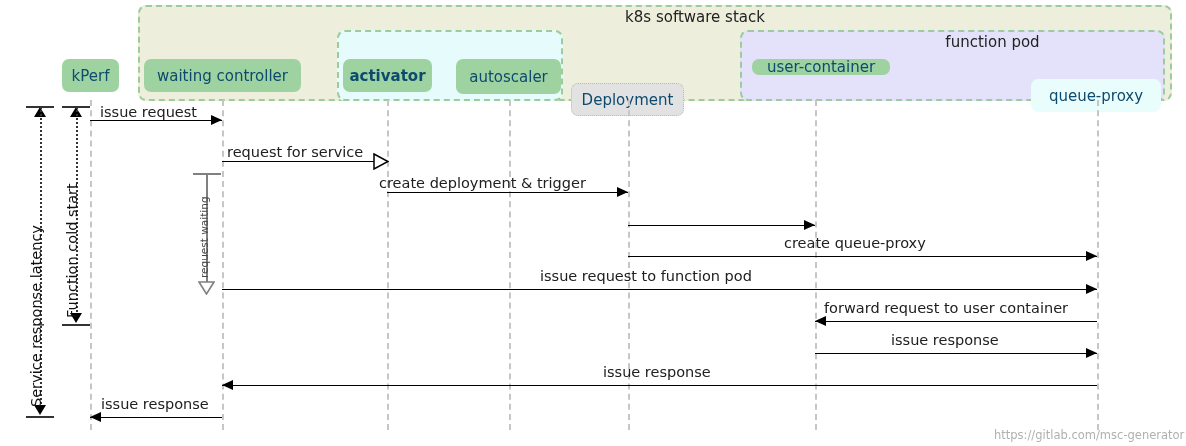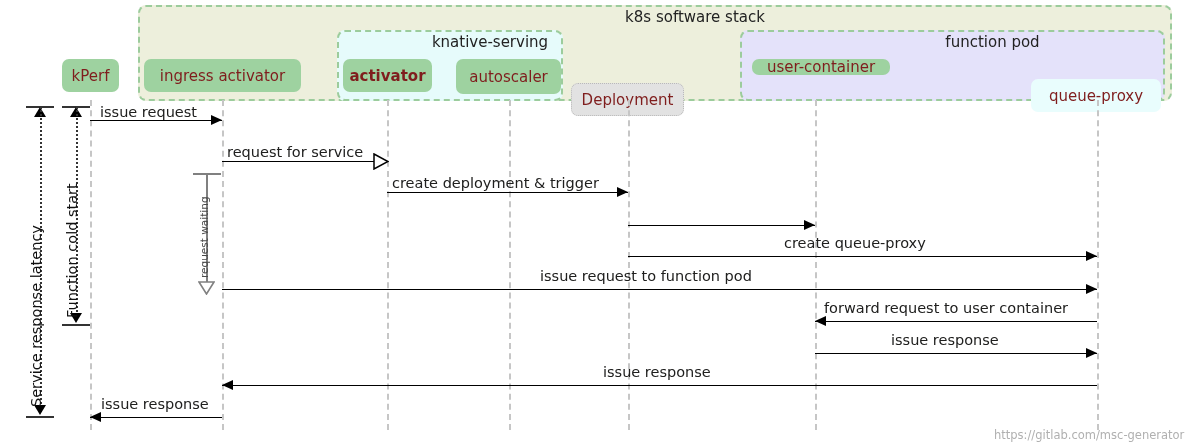--- a/index.html
+++ b/index.html
@@ -1,21 +1,21 @@
 <!DOCTYPE html>
 <html><head>
 <meta charset="utf-8">
 <style>
   html,body{margin:0;padding:0;background:#ffffff;}
   body{font-family:"DejaVu Sans",sans-serif;}
   #canvas{position:relative;width:1186px;height:446px;overflow:hidden;background:#fff;}
   .grp{position:absolute;box-sizing:border-box;border:2px dashed #9ccc9c;border-radius:8px;}
   .grp-title{position:absolute;font-size:15px;color:#222;text-align:center;white-space:nowrap;padding-left:40px;}
   .ent{position:absolute;box-sizing:border-box;border-radius:7px;display:flex;align-items:center;
-       justify-content:center;font-size:15px;color:#7f1d1d;white-space:nowrap;}
+       justify-content:center;font-size:15px;color:#0c4a6e;white-space:nowrap;}
   .ent.green{background:#9ed2a0;}
   .ent.gray{background:#e2e2e2;border:1px dotted #b9b9b9;margin-top:24px;}
   .ent.cyan{background:#e9fdfd;}
   .lifeline{position:absolute;width:0;border-left:2px dashed #c6c6c6;}
   .msg{position:absolute;height:0;border-top:1.6px solid #000;}
   .msg-lbl{position:absolute;font-size:14.5px;color:#20201f;white-space:nowrap;
            background:transparent;line-height:1;}
   .ahead{position:absolute;width:0;height:0;}
   .ahead.r{border-top:5.5px solid transparent;border-bottom:5.5px solid transparent;border-left:11px solid #000;}
   .ahead.l{border-top:5.5px solid transparent;border-bottom:5.5px solid transparent;border-right:11px solid #000;}
@@ -36,27 +36,26 @@
 </style>
 </head>
 <body>
 
 <div id="canvas">
 
   <div class="grp" style="left:138px;top:5px;width:1034px;height:96px;background:#edefdc;"></div>
   <div class="grp-title" style="left:138px;top:8px;width:1034px;">k8s software stack</div>
 
   <div class="grp" style="left:337px;top:30px;width:226px;height:71px;background:#e6fbfb;"></div>
-  <div class="grp-title" style="left:337px;top:33px;width:226px;">knative-serving</div>
 
   <div class="grp" style="left:740px;top:30px;width:425px;height:71px;background:#e4e2fa;"></div>
   <div class="grp-title" style="left:740px;top:33px;width:425px;">function pod</div>
 
   <div class="ent green" style="left:62px;top:59px;width:57px;height:33px;">kPerf</div>
-  <div class="ent green" style="left:144px;top:59px;width:157px;height:33px;">ingress activator</div>
+  <div class="ent green" style="left:144px;top:59px;width:157px;height:33px;">waiting controller</div>
   <div class="ent green" style="left:343px;top:59px;width:89px;height:33px;font-weight:bold;">activator</div>
   <div class="ent green" style="left:456px;top:59px;width:105px;height:35px;">autoscaler</div>
   <div class="ent gray" style="left:571px;top:59px;width:113px;height:33px;">Deployment</div>
   <div class="ent green" style="left:752px;top:59px;width:138px;height:16px;">user-container</div>
   <div class="ent cyan" style="left:1031px;top:59px;width:130px;height:33px;margin-top:20px;">queue-proxy</div>
 
   <div class="lifeline" style="left:90px;top:100px;height:330px;"></div>
   <div class="lifeline" style="left:222px;top:100px;height:330px;"></div>
   <div class="lifeline" style="left:387px;top:100px;height:330px;"></div>
   <div class="lifeline" style="left:509px;top:100px;height:330px;"></div>
@@ -90,21 +89,21 @@
   <div class="msg-lbl" style="left:100px;top:105px;">issue request</div>
 
   <div class="msg" style="left:222px;top:161px;width:165px;"></div>
   <svg class="hollowsvg" style="left:373px;top:153px;" width="16" height="17" viewBox="0 0 16 17">
     <polygon points="1,1 15,8.5 1,16" fill="#ffffff" stroke="#000000" stroke-width="1.5"></polygon>
   </svg>
   <div class="msg-lbl" style="left:227px;top:145px;">request for service</div>
 
   <div class="msg" style="left:387px;top:192px;width:241px;"></div>
   <div class="ahead r" style="left:617px;top:186.5px;"></div>
-  <div class="msg-lbl" style="left:392px;top:176px;">create deployment &amp; trigger</div>
+  <div class="msg-lbl" style="left:379px;top:176px;">create deployment &amp; trigger</div>
 
   <div class="msg" style="left:628px;top:225px;width:187px;"></div>
   <div class="ahead r" style="left:804px;top:219.5px;"></div>
 
   <div class="msg" style="left:628px;top:256px;width:469px;"></div>
   <div class="ahead r" style="left:1086px;top:250.5px;"></div>
   <div class="msg-lbl" style="left:784px;top:236px;">create queue-proxy</div>
 
   <div class="msg" style="left:222px;top:289px;width:875px;"></div>
   <div class="ahead r" style="left:1086px;top:283.5px;"></div>

